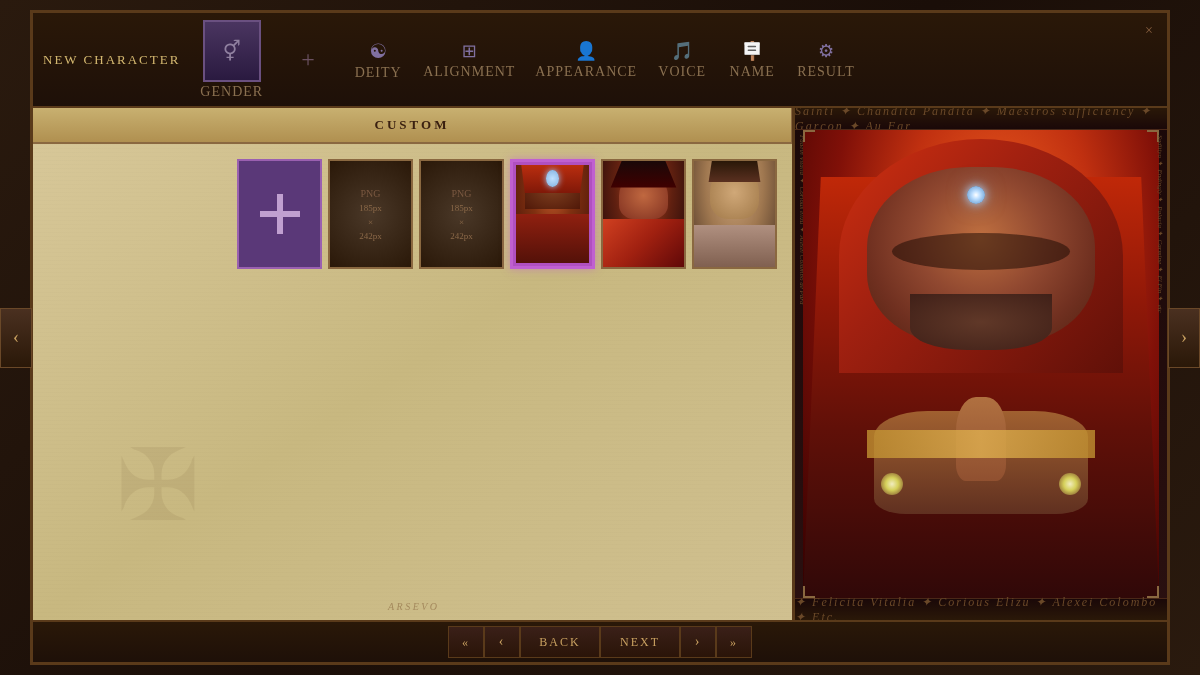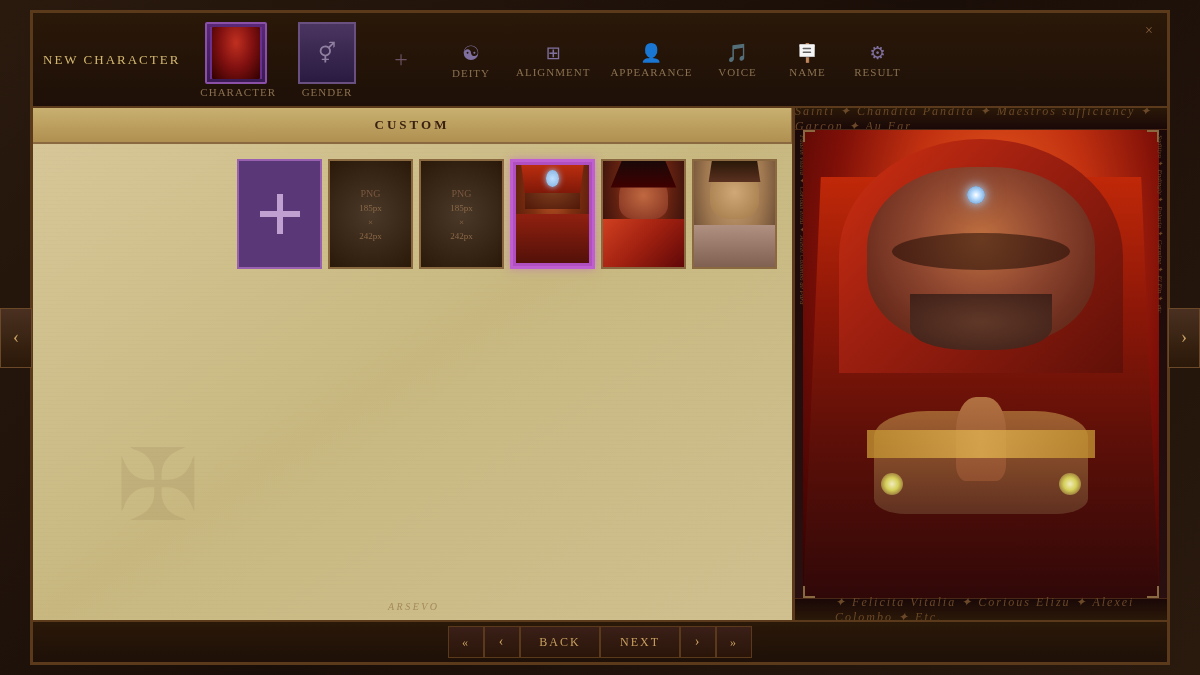--- a/index.html
+++ b/index.html
@@ -77,21 +77,21 @@
       align-items: center;
       justify-content: center;
       padding: 5px 10px;
       cursor: pointer;
       position: relative;
       min-width: 70px;
     }
 
     .nav-tab-label {
       color: #8a7050;
-      font-size: 11px;
+      font-size: 14px;
       letter-spacing: 1px;
       text-transform: uppercase;
       margin-top: 2px;
     }
 
     .character-tab {
       background: linear-gradient(to bottom, #5a2878 0%, #3a1a52 100%);
       border: 2px solid #8a50a8;
       border-radius: 2px;
       padding: 3px;
@@ -334,21 +334,20 @@
       position: absolute;
       bottom: 0;
       left: 0;
       right: 0;
       height: 22px;
       background: linear-gradient(to top, #2a1808, #1a0808);
       border-top: 1px solid #4a2818;
       display: flex;
       align-items: center;
       justify-content: center;
-      padding-left: 40px;
     }
 
     .portrait-preview {
       position: absolute;
       top: 22px;
       left: 8px;
       right: 8px;
       bottom: 22px;
       overflow: hidden;
     }
@@ -545,28 +544,20 @@
 <div class="outer-frame">
 
   <div class="side-arrow-left">‹</div>
   <div class="side-arrow-right">›</div>
 
   <div class="main-container">
 
     <div class="top-nav">
       <span class="nav-title">New Character</span>
 
-      <div class="nav-tab" style="margin-right:2px;">
-        <div class="character-tab">
-          <div class="character-tab-inner">
-            <div class="char-portrait-thumb"></div>
-          </div>
-        </div>
-        <span class="nav-tab-label">CHARACTER</span>
-      </div>
 
       <div class="nav-tab">
         <div class="gender-tab">
           <span class="nav-icon-gender">⚥</span>
         </div>
         <span class="nav-tab-label">GENDER</span>
       </div>
 
       <div class="nav-tab">
         <span class="nav-tab-add">+</span>

